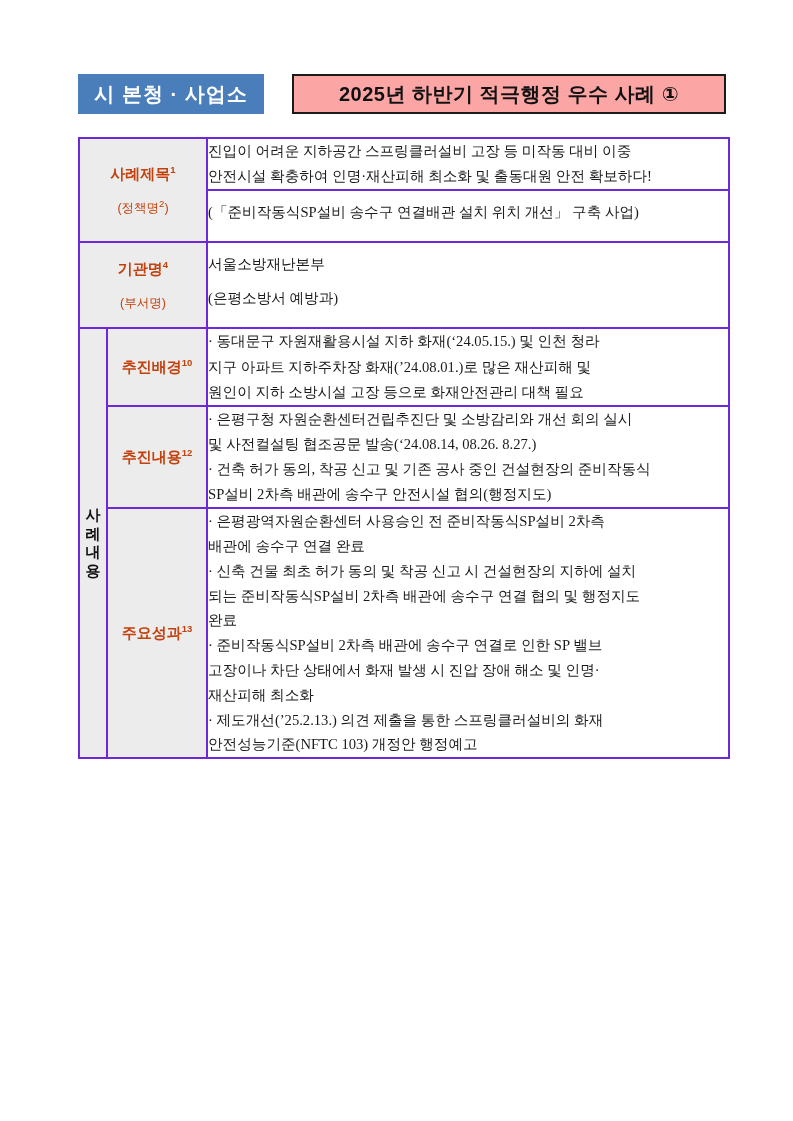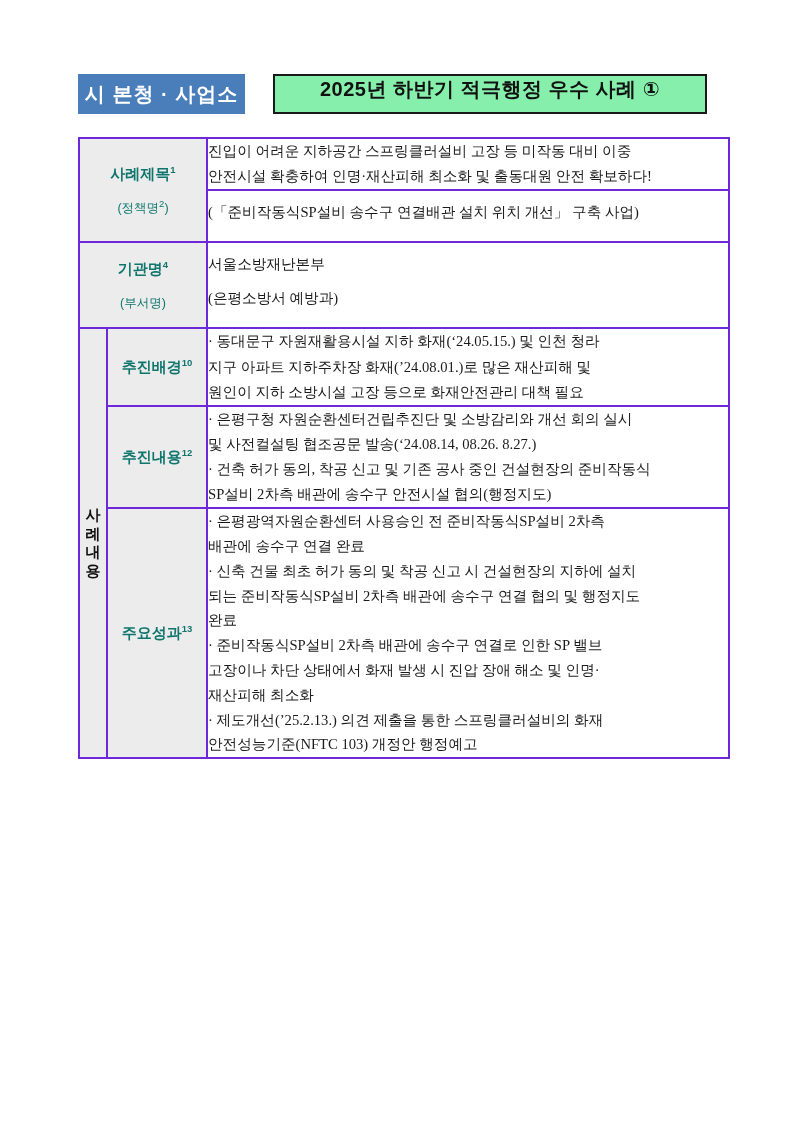--- a/index.html
+++ b/index.html
@@ -27,41 +27,42 @@
     position: absolute;
     left: 78px;
     top: 74px;
     width: 650px;
     height: 44px;
     display: flex;
     align-items: flex-start;
   }
 
   .agency-badge {
-    width: 167px;
+    width: 186px;
     height: 40px;
     background: #4a7ebb;
     color: #ffffff;
     font-family: "Liberation Sans", "DejaVu Sans", sans-serif;
     font-weight: bold;
     font-size: 20px;
     letter-spacing: 1px;
     display: flex;
     align-items: center;
     justify-content: center;
     box-sizing: border-box;
   }
 
   .title-box {
     margin-left: 28px;
     width: 434px;
     height: 40px;
     border: 2px solid #1a1a1a;
-    background: #86efac;
+    background: #fca5a5;
     display: flex;
+    align-items: center;
     justify-content: center;
     box-sizing: border-box;
   }
 
   .title-text {
     font-family: "Liberation Sans", "DejaVu Sans", sans-serif;
     font-weight: bold;
     font-size: 20px;
     color: #111111;
     letter-spacing: 0.5px;
@@ -84,21 +85,21 @@
     padding: 0;
   }
 
   
   .label-cell {
     background: #ececec;
     text-align: center;
     font-family: "Liberation Sans", "DejaVu Sans", sans-serif;
     font-weight: bold;
     font-size: 15px;
-    color: #0f766e;
+    color: #c2410c;
     line-height: 1.35;
   }
 
   .label-cell .sub {
     display: block;
     font-size: 12.5px;
     font-weight: normal;
     margin-top: 16px;
   }
 

